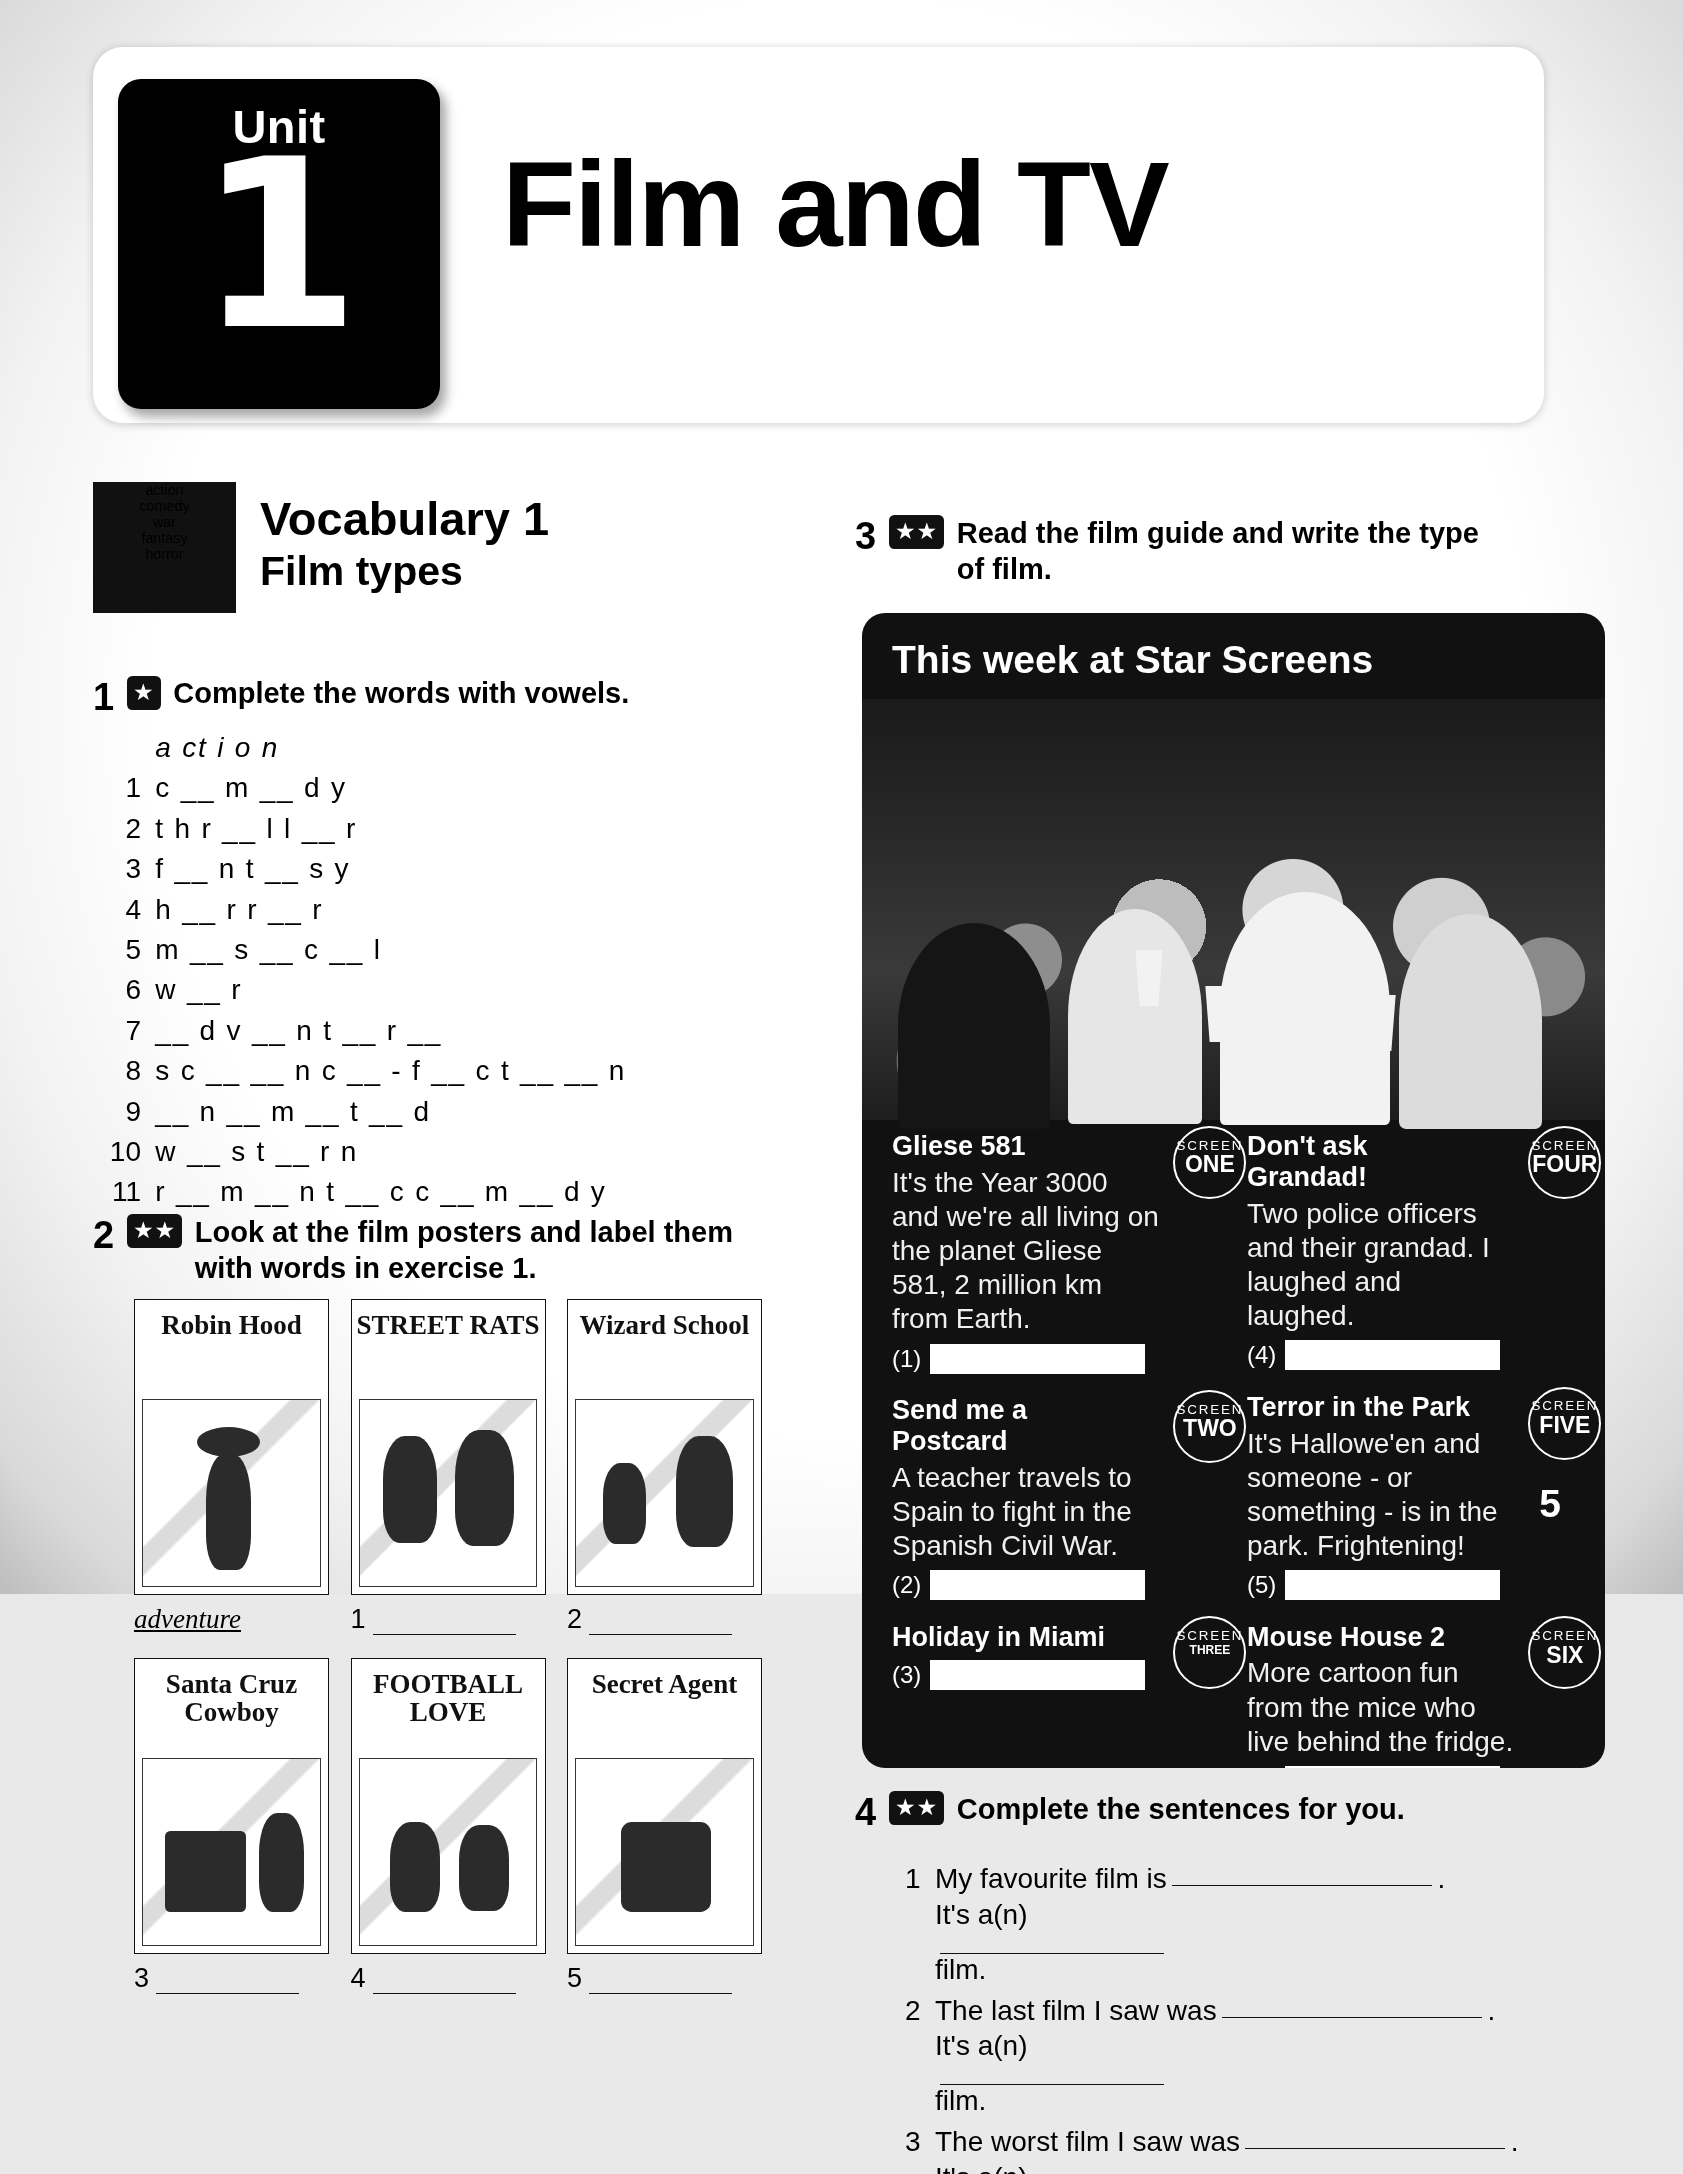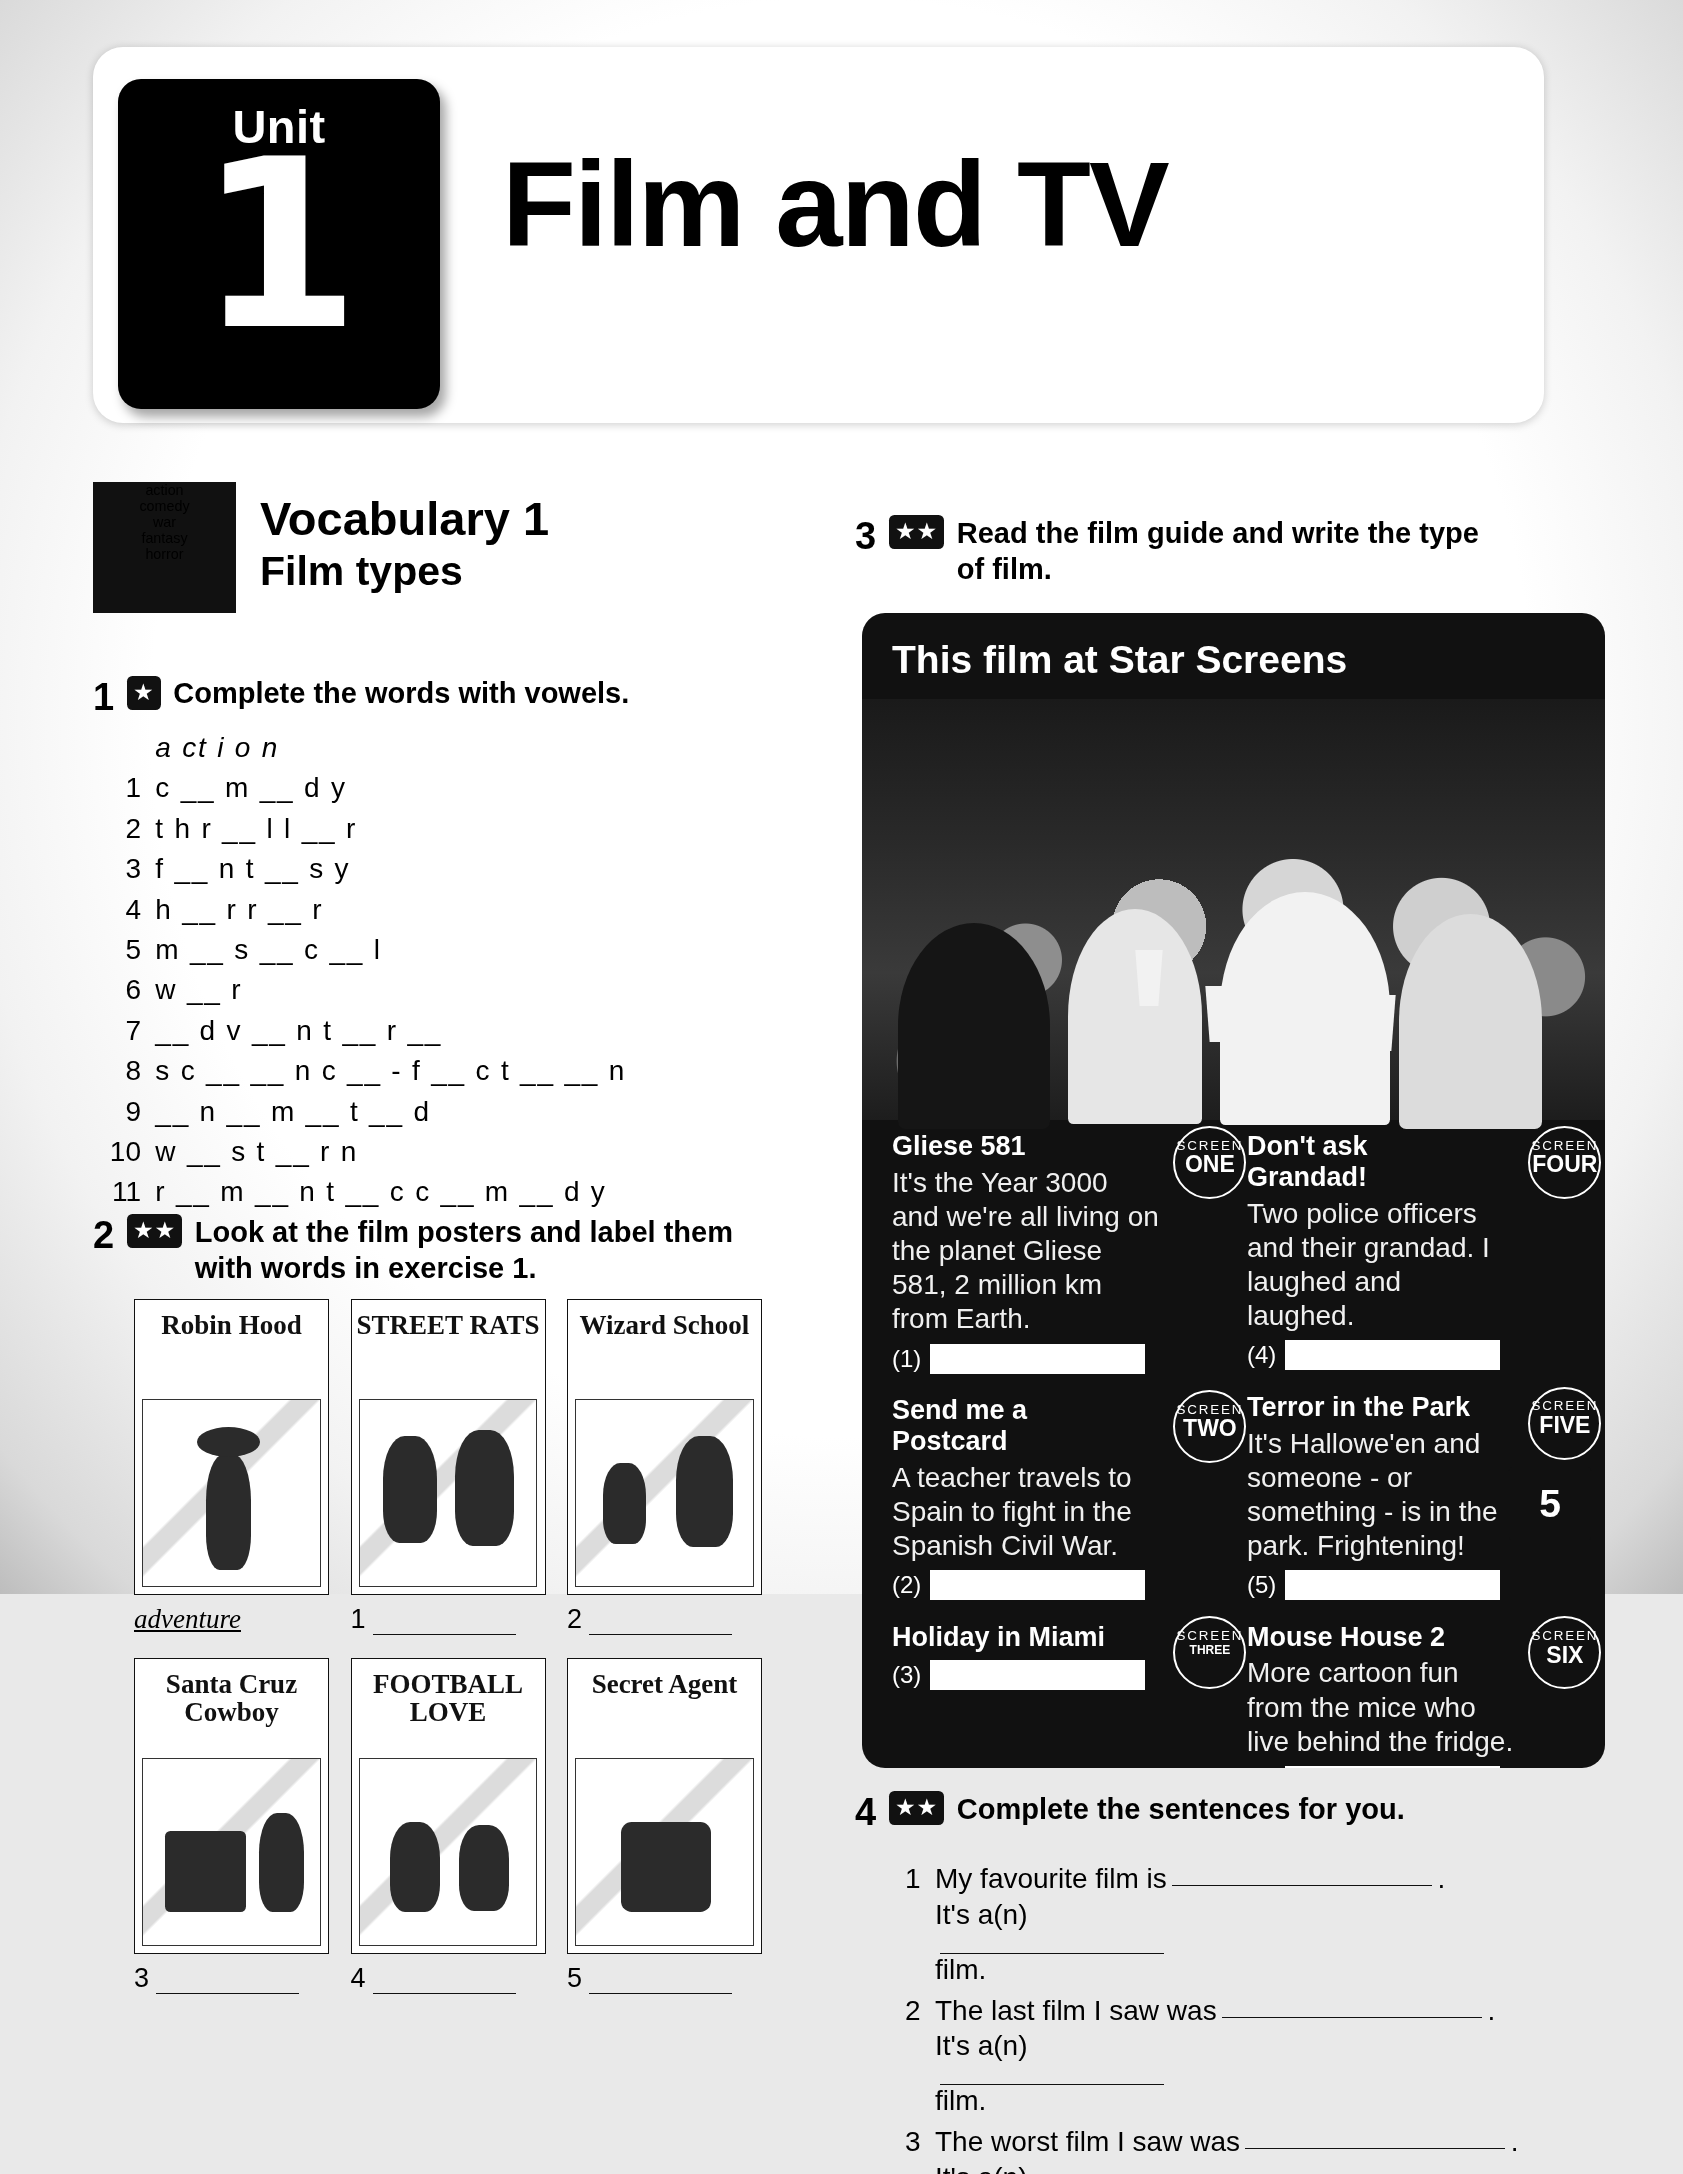--- a/index.html
+++ b/index.html
@@ -315,21 +315,21 @@
 
   <div class="ex3">
     <div class="row" style="display:flex; gap:12.5px; align-items:flex-start;">
       <span class="ex-num">3</span>
       <span class="stars">★★</span>
       <span class="ex-text instr">Read the film guide and write the type of film.</span>
     </div>
   </div>
 
   <div class="guide">
-    <h2>This film at Star Screens</h2>
+    <h2>This week at Star Screens</h2>
     <div class="photo">
       <div class="dark" style="left:36px;top:224px;width:152px;height:206px;"></div>
       <div class="body" style="left:206px;top:210px;width:134px;height:215px;"></div>
       <div class="body" style="left:358px;top:193px;width:170px;height:233px;background:#f2f2f2;"></div>
       <div class="dark" style="left:537px;top:215px;width:143px;height:215px;background:#dcdcdc;"></div>
       <div class="cup" style="left:269px;top:251px;"></div>
       <div class="cup" style="left:339px;top:287px;"></div>
       <div class="cup" style="left:502px;top:296px;"></div>
     </div>
 

